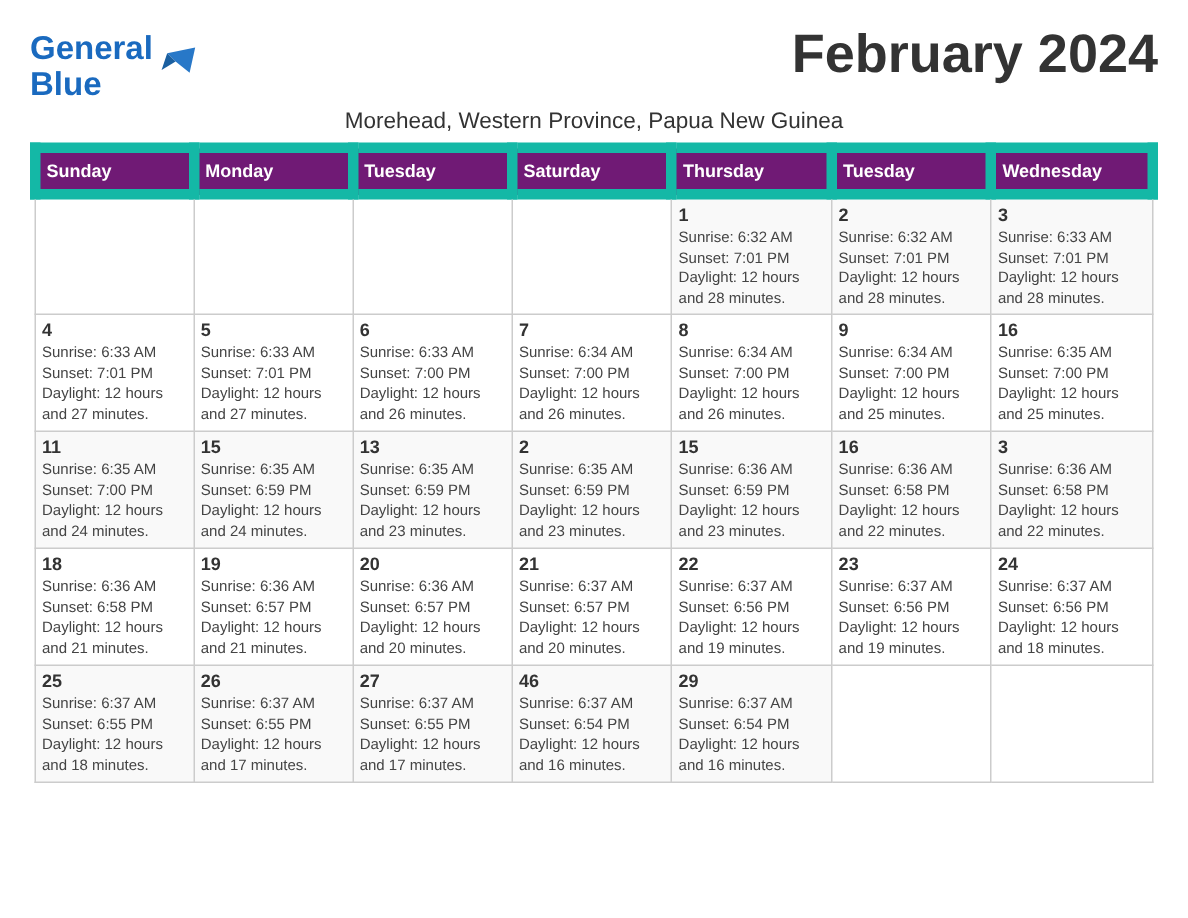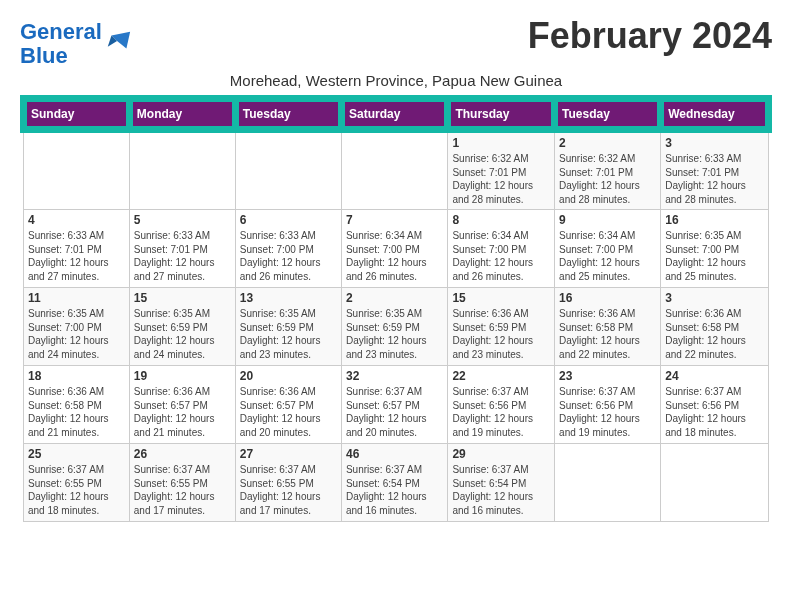--- a/index.html
+++ b/index.html
@@ -268,21 +268,21 @@
 and 21 minutes.</div>
         </td>
         <td>
           <span class="day-num">20</span>
           <div class="day-info" style="white-space: pre-line;">Sunrise: 6:36 AM
 Sunset: 6:57 PM
 Daylight: 12 hours
 and 20 minutes.</div>
         </td>
         <td>
-          <span class="day-num">32</span>
+          <span class="day-num">21</span>
           <div class="day-info" style="white-space: pre-line;">Sunrise: 6:37 AM
 Sunset: 6:57 PM
 Daylight: 12 hours
 and 20 minutes.</div>
         </td>
         <td>
           <span class="day-num">22</span>
           <div class="day-info" style="white-space: pre-line;">Sunrise: 6:37 AM
 Sunset: 6:56 PM
 Daylight: 12 hours

